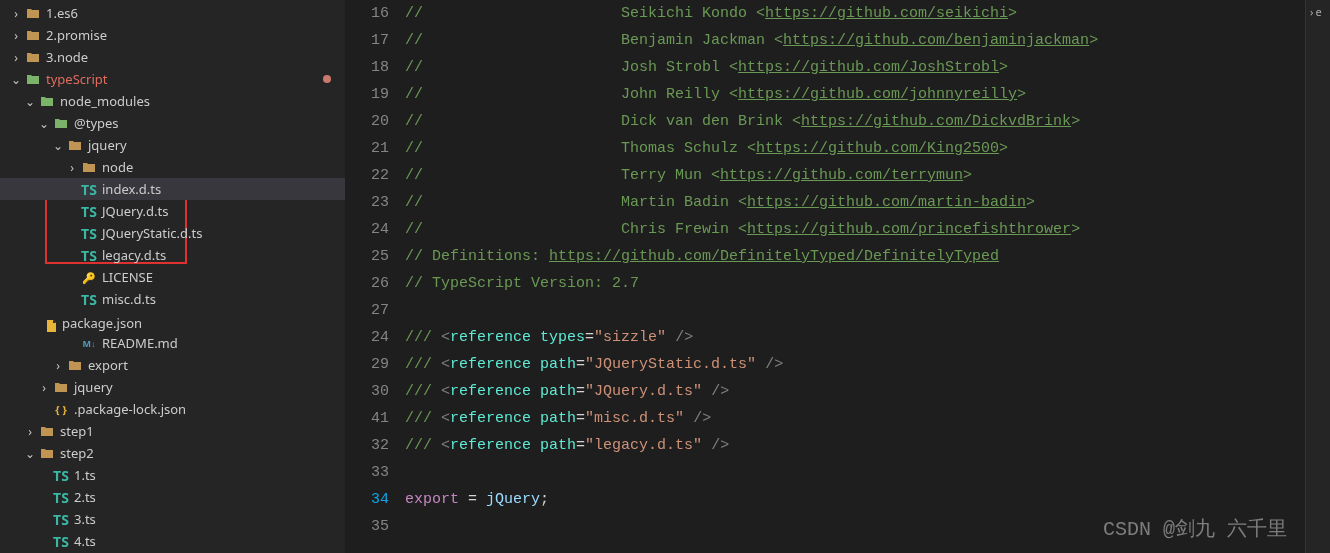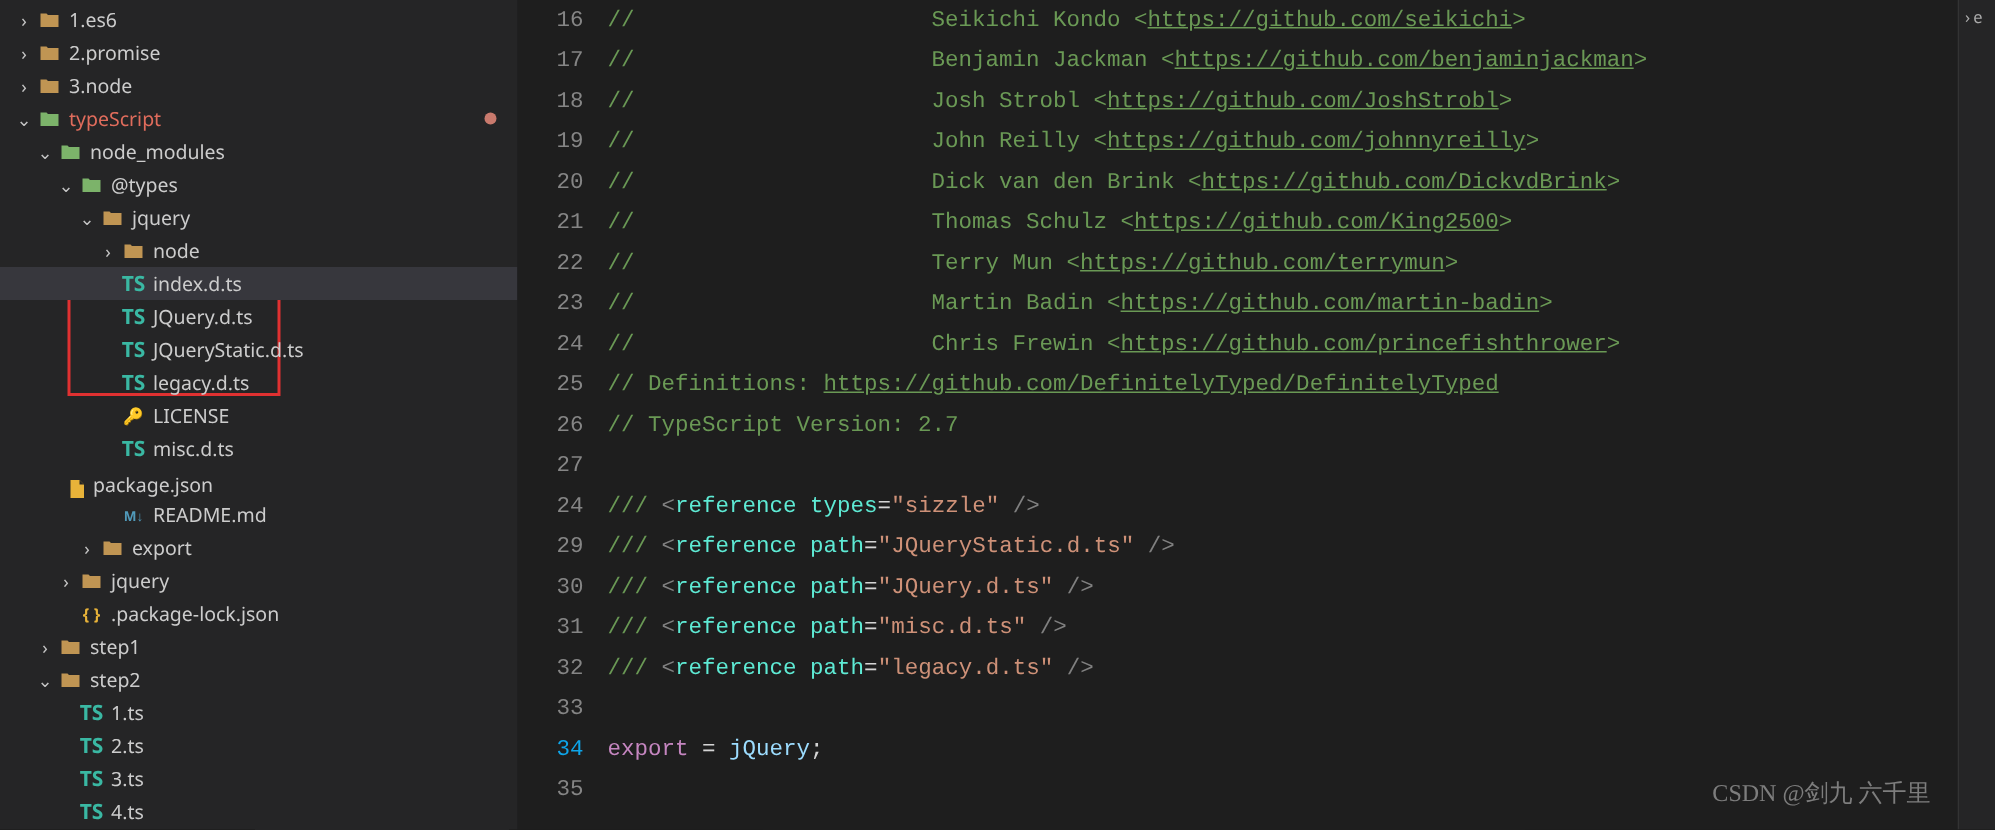--- a/index.html
+++ b/index.html
@@ -28,21 +28,21 @@
 .gutter .cur { color:#0ea5e9; }
 .code { flex:1; white-space:pre; }
 .c-comment { color:#6a9955; }
 .c-link { color:#6a9955; text-decoration:underline; text-decoration-color:#6a9955; }
 .c-tag { color:#808080; }
 .c-attr { color:#5eead4; }
 .c-str { color:#ce9178; }
 .c-kw { color:#c586c0; }
 .c-op { color:#d4d4d4; }
 .c-var { color:#9cdcfe; }
-.watermark { position:absolute; right:18px; bottom:10px; color:rgba(220,220,220,0.5); font-family:Liberation Serif, serif; font-size:16px; }
+.watermark { position:absolute; right:18px; bottom:10px; color:rgba(220,220,220,0.5); font-family:Liberation Mono, monospace; font-size:20px; }
 
 .rpanel { width:25px; background:#252526; border-left:1px solid #333; display:flex; align-items:flex-start; padding-top:4px; padding-left:4px; color:#aaa; font-size:11px; }
 </style>
 </head>
 <body>
 
 <div class="sidebar" id="sidebar">
   <div class="hl-box" id="hl1"></div>
 <div class="tree-row" style="padding-left: 8px;">
       <span class="chevron">›</span>
@@ -235,21 +235,21 @@
       <div>21</div>
       <div>22</div>
       <div>23</div>
       <div>24</div>
       <div>25</div>
       <div>26</div>
       <div>27</div>
       <div>24</div>
       <div>29</div>
       <div>30</div>
-      <div>31</div>
+      <div>41</div>
       <div>32</div>
       <div>33</div>
       <div class="cur">34</div>
       <div>35</div>
     </div>
   <div class="code" id="code"><div><span class="c-comment">//                      Seikichi Kondo &lt;</span><span class="c-link">https://github.com/seikichi</span><span class="c-comment">&gt;</span></div><div><span class="c-comment">//                      Benjamin Jackman &lt;</span><span class="c-link">https://github.com/benjaminjackman</span><span class="c-comment">&gt;</span></div><div><span class="c-comment">//                      Josh Strobl &lt;</span><span class="c-link">https://github.com/JoshStrobl</span><span class="c-comment">&gt;</span></div><div><span class="c-comment">//                      John Reilly &lt;</span><span class="c-link">https://github.com/johnnyreilly</span><span class="c-comment">&gt;</span></div><div><span class="c-comment">//                      Dick van den Brink &lt;</span><span class="c-link">https://github.com/DickvdBrink</span><span class="c-comment">&gt;</span></div><div><span class="c-comment">//                      Thomas Schulz &lt;</span><span class="c-link">https://github.com/King2500</span><span class="c-comment">&gt;</span></div><div><span class="c-comment">//                      Terry Mun &lt;</span><span class="c-link">https://github.com/terrymun</span><span class="c-comment">&gt;</span></div><div><span class="c-comment">//                      Martin Badin &lt;</span><span class="c-link">https://github.com/martin-badin</span><span class="c-comment">&gt;</span></div><div><span class="c-comment">//                      Chris Frewin &lt;</span><span class="c-link">https://github.com/princefishthrower</span><span class="c-comment">&gt;</span></div><div><span class="c-comment">// Definitions: </span><span class="c-link">https://github.com/DefinitelyTyped/DefinitelyTyped</span></div><div><span class="c-comment">// TypeScript Version: 2.7</span></div><div>&nbsp;</div><div><span class="c-comment">/// </span><span class="c-tag">&lt;</span><span class="c-attr">reference</span> <span class="c-attr">types</span><span class="c-op">=</span><span class="c-str">"sizzle"</span> <span class="c-tag">/&gt;</span></div><div><span class="c-comment">/// </span><span class="c-tag">&lt;</span><span class="c-attr">reference</span> <span class="c-attr">path</span><span class="c-op">=</span><span class="c-str">"JQueryStatic.d.ts"</span> <span class="c-tag">/&gt;</span></div><div><span class="c-comment">/// </span><span class="c-tag">&lt;</span><span class="c-attr">reference</span> <span class="c-attr">path</span><span class="c-op">=</span><span class="c-str">"JQuery.d.ts"</span> <span class="c-tag">/&gt;</span></div><div><span class="c-comment">/// </span><span class="c-tag">&lt;</span><span class="c-attr">reference</span> <span class="c-attr">path</span><span class="c-op">=</span><span class="c-str">"misc.d.ts"</span> <span class="c-tag">/&gt;</span></div><div><span class="c-comment">/// </span><span class="c-tag">&lt;</span><span class="c-attr">reference</span> <span class="c-attr">path</span><span class="c-op">=</span><span class="c-str">"legacy.d.ts"</span> <span class="c-tag">/&gt;</span></div><div>&nbsp;</div><div><span class="c-kw">export</span><span class="c-op"> = </span><span class="c-var">jQuery</span><span class="c-op">;</span></div><div>&nbsp;</div></div>
   <div class="watermark">CSDN @剑九 六千里</div>
 </div>
 
 <div class="rpanel">

